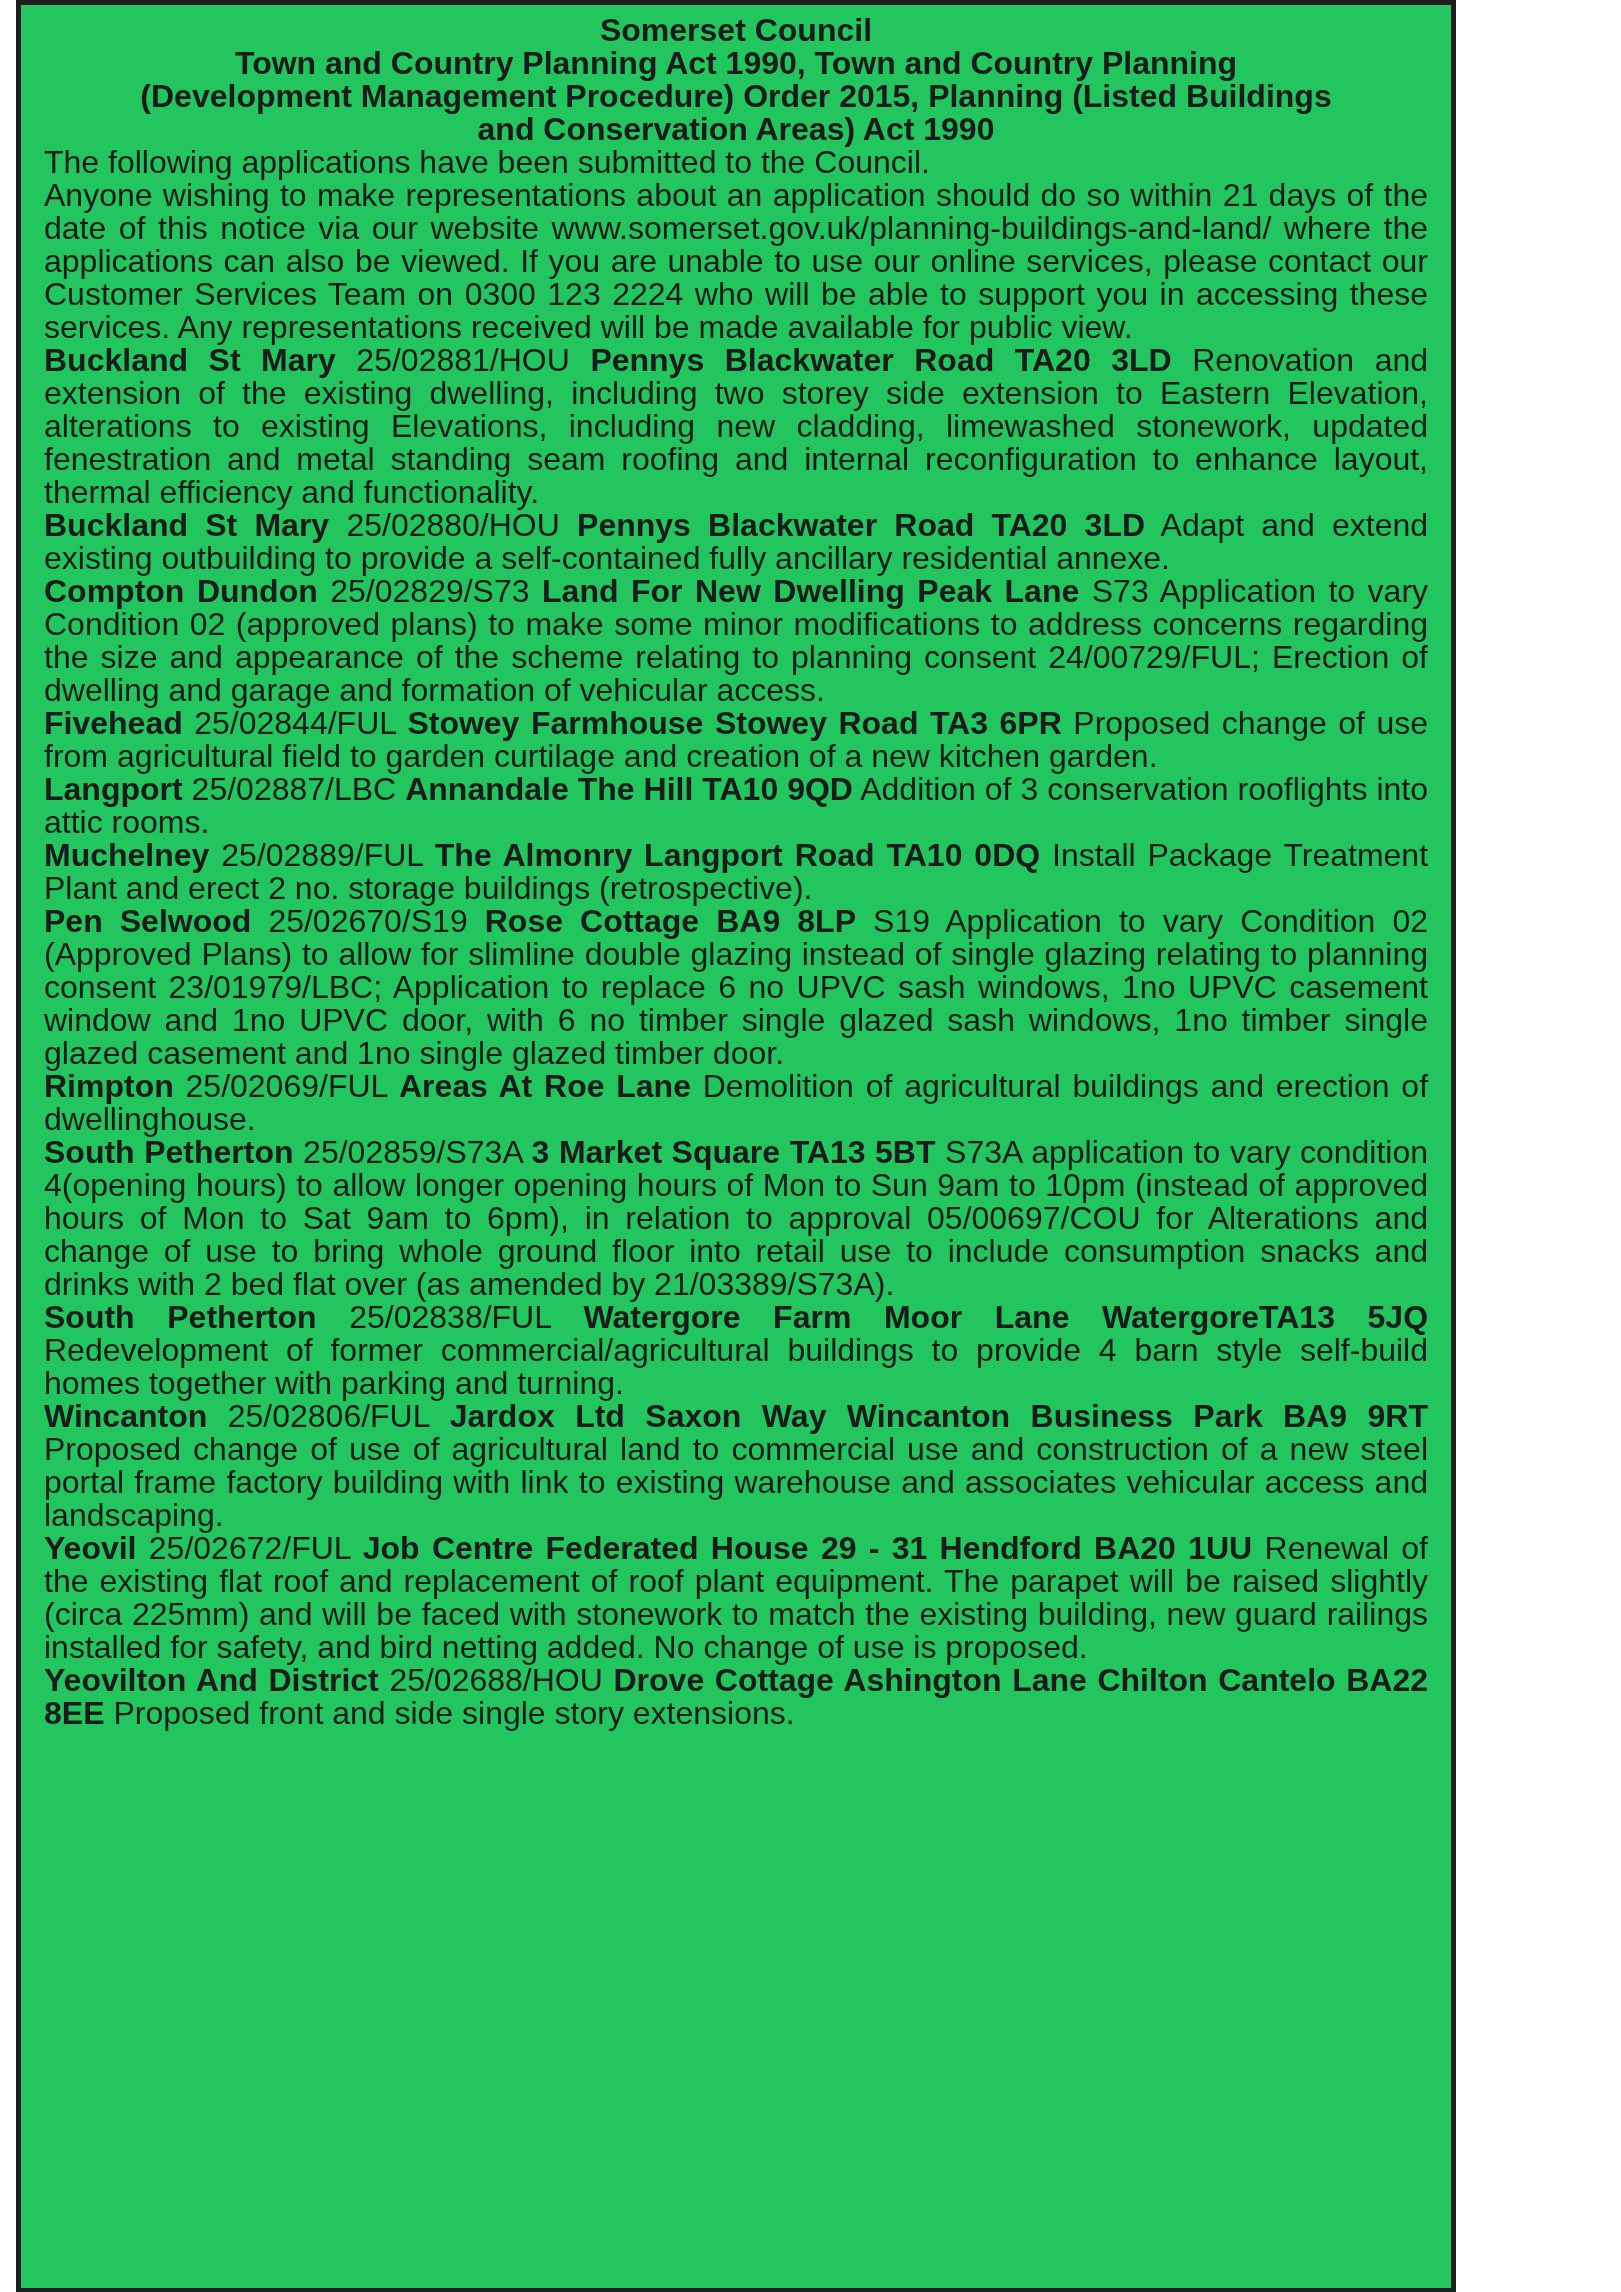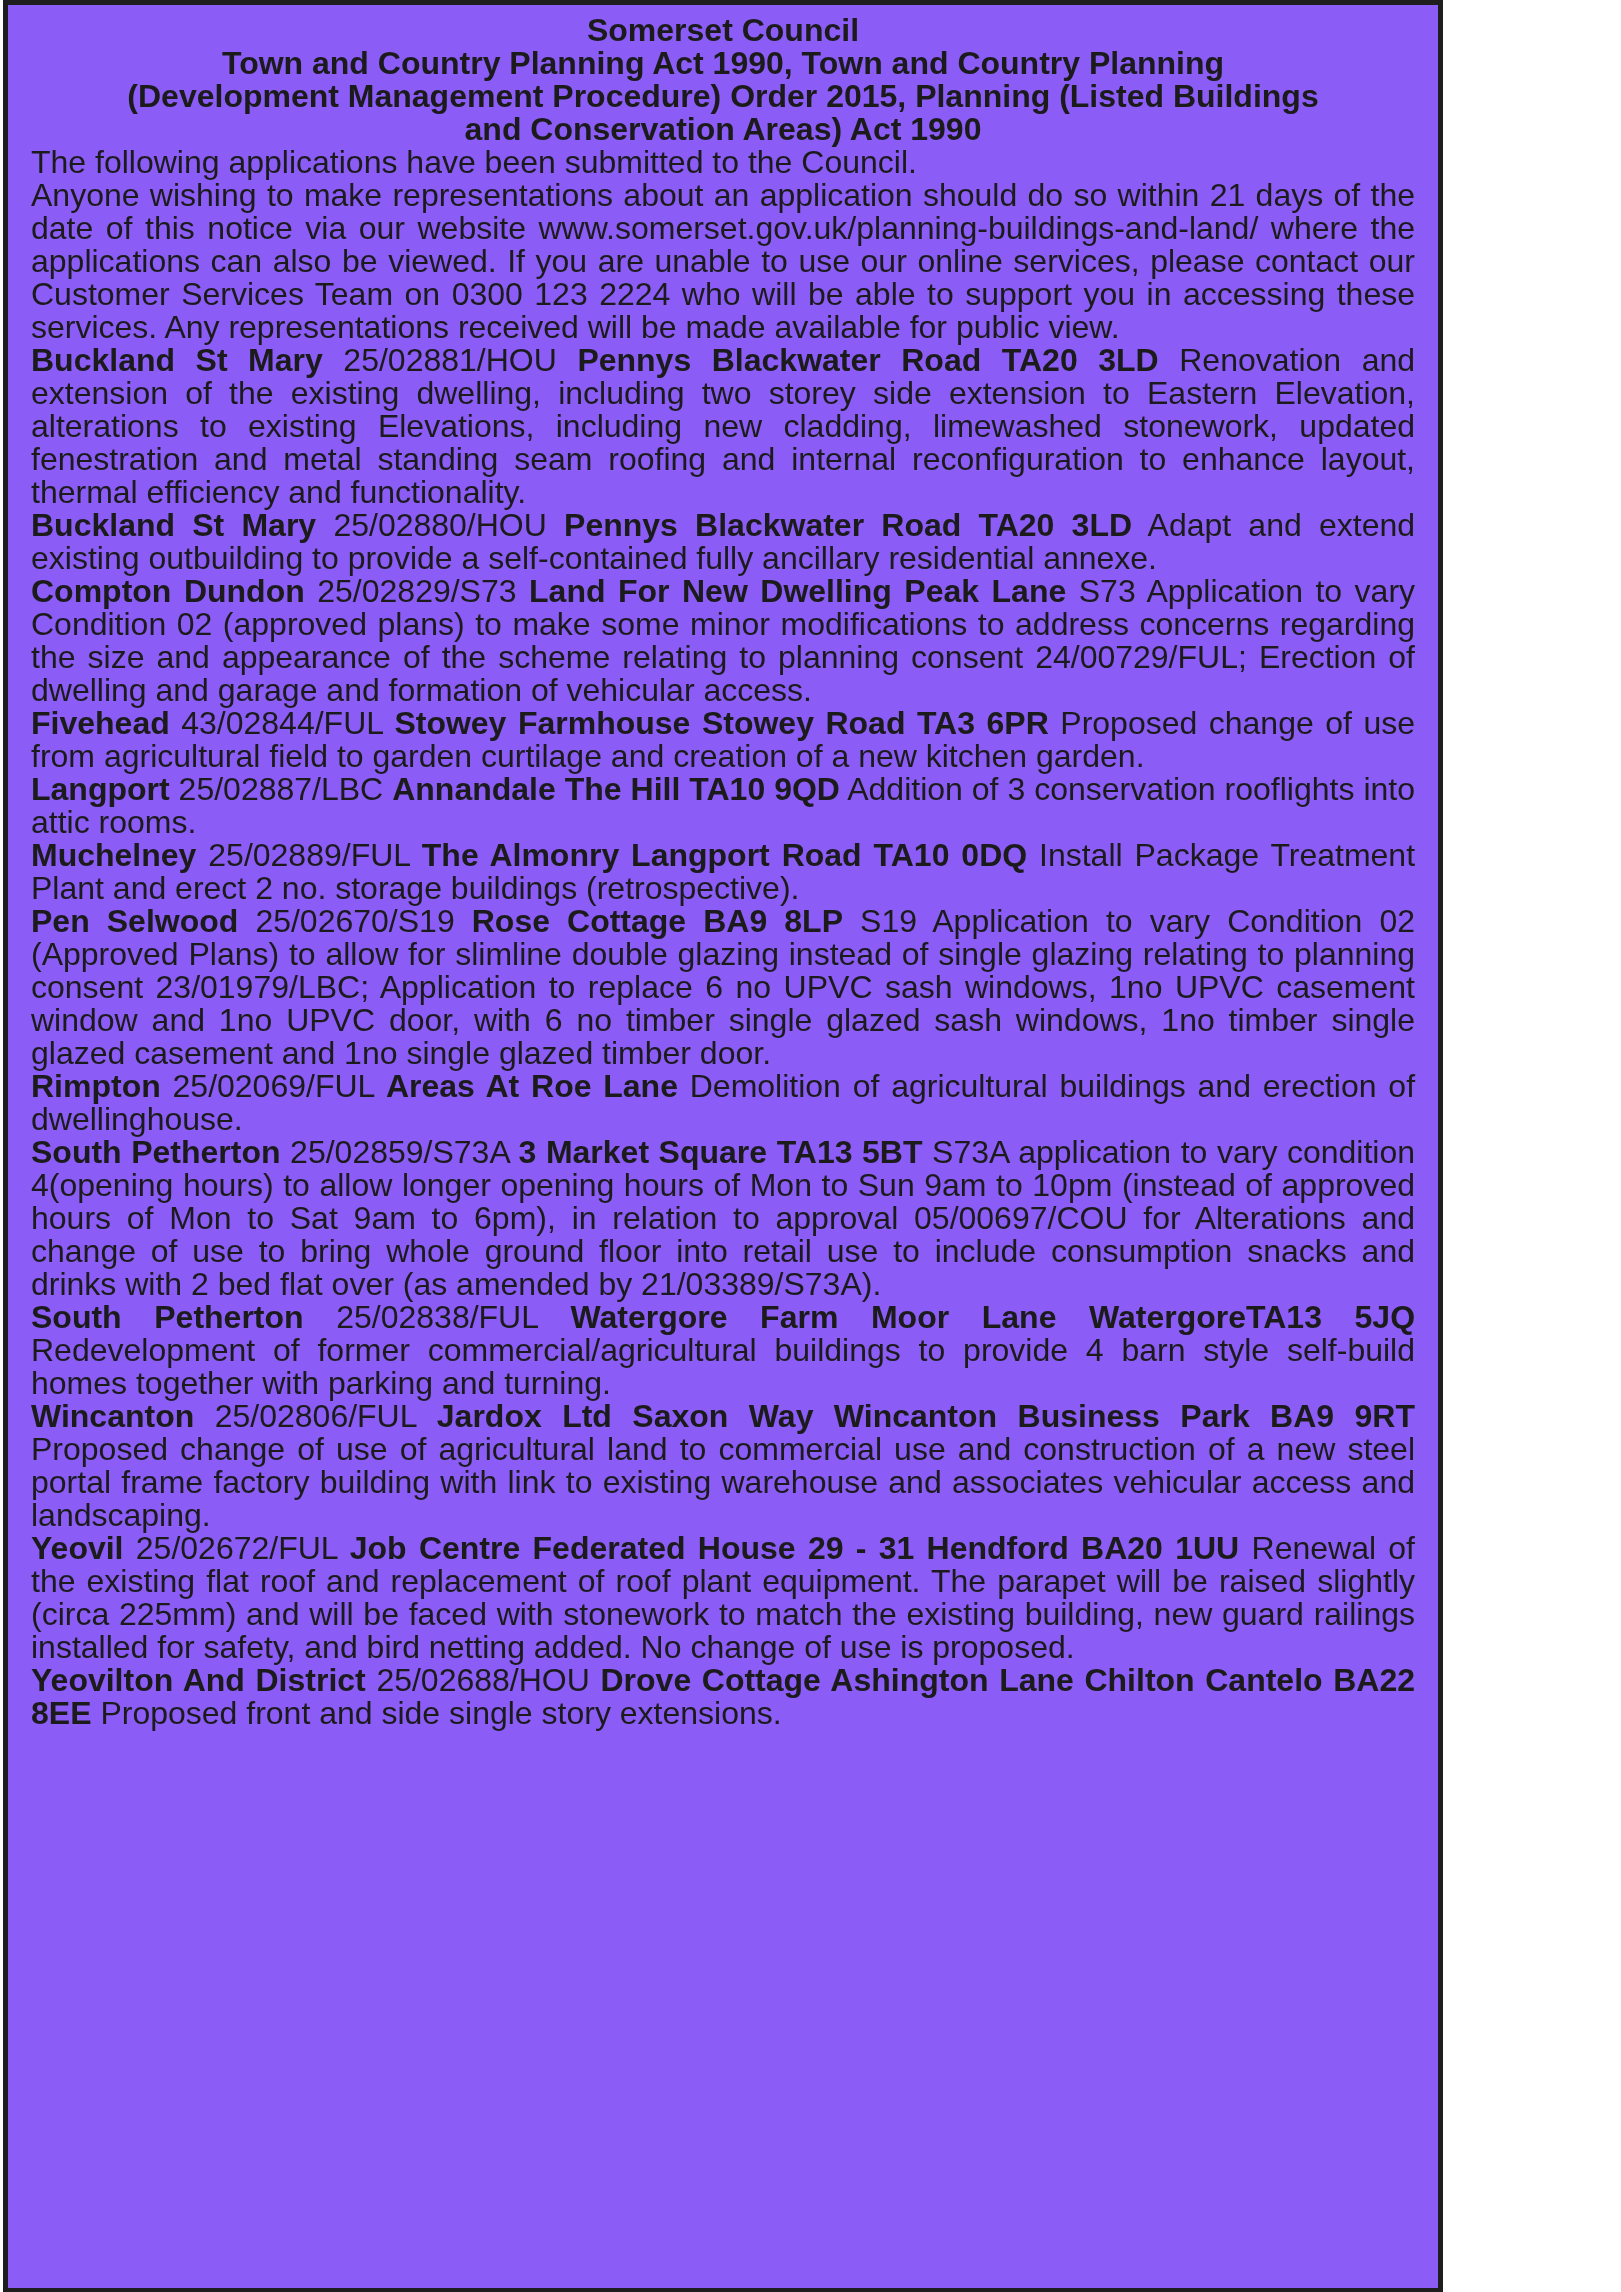--- a/index.html
+++ b/index.html
@@ -1,22 +1,22 @@
 <!DOCTYPE html>
 <html style="font-size:14.3px"><head>
 <meta charset="utf-8">
 <style>
   html, body { margin: 0; padding: 0; background: #ffffff; }
   body { width: 1621px; height: 2293px; overflow: hidden; }
   .frame {
-    position: absolute; left: 3px; top: 0;
+    position: absolute; left: 16px; top: 0;
     width: 1440px; height: 2293px;
     box-sizing: border-box;
     border: 5.4px solid #1e1e1e;
-    background: #8b5cf6;
+    background: #22c55e;
   }
   .content {
     position: absolute;
     left: 23px; right: 23px; top: 9px;
     font-family: "Liberation Sans", sans-serif;
     color: #1b1b1b;
     font-size: 32px;
     line-height: 33px;
   }
   .heading {
@@ -51,21 +51,21 @@
       <p>Anyone wishing to make representations about an application should do so within 21 days of the date of this notice via our website www.somerset.gov.uk/planning-buildings-and-land/ where the applications can also be viewed. If you are unable to use our online services, please contact our Customer Services Team on 0300 123 2224 who will be able to support you in accessing these services. Any representations received will be made available for public view.</p>
     </div>
 
     <div>
       <p class="app"><span class="b">Buckland St Mary</span> <span>25/02881/HOU</span> <span class="b">Pennys Blackwater Road TA20 3LD</span> <span>Renovation and extension of the existing dwelling, including two storey side extension to Eastern Elevation, alterations to existing Elevations, including new cladding, limewashed stonework, updated fenestration and metal standing seam roofing and internal reconfiguration to enhance layout, thermal efficiency and functionality.</span></p>
 
       <p class="app"><span class="b">Buckland St Mary</span> <span>25/02880/HOU</span> <span class="b">Pennys Blackwater Road TA20 3LD</span> <span>Adapt and extend existing outbuilding to provide a self-contained fully ancillary residential annexe.</span></p>
 
       <p class="app"><span class="b">Compton Dundon</span> <span>25/02829/S73</span> <span class="b">Land For New Dwelling Peak Lane</span> <span>S73 Application to vary Condition 02 (approved plans) to make some minor modifications to address concerns regarding the size and appearance of the scheme relating to planning consent 24/00729/FUL; Erection of dwelling and garage and formation of vehicular access.</span></p>
 
-      <p class="app"><span class="b">Fivehead</span> <span>43/02844/FUL</span> <span class="b">Stowey Farmhouse Stowey Road TA3 6PR</span> <span>Proposed change of use from agricultural field to garden curtilage and creation of a new kitchen garden.</span></p>
+      <p class="app"><span class="b">Fivehead</span> <span>25/02844/FUL</span> <span class="b">Stowey Farmhouse Stowey Road TA3 6PR</span> <span>Proposed change of use from agricultural field to garden curtilage and creation of a new kitchen garden.</span></p>
 
       <p class="app"><span class="b">Langport</span> <span>25/02887/LBC</span> <span class="b">Annandale The Hill TA10 9QD</span> <span>Addition of 3 conservation rooflights into attic rooms.</span></p>
 
       <p class="app"><span class="b">Muchelney</span> <span>25/02889/FUL</span> <span class="b">The Almonry Langport Road TA10 0DQ</span> <span>Install Package Treatment Plant and erect 2 no. storage buildings (retrospective).</span></p>
 
       <p class="app"><span class="b">Pen Selwood</span> <span>25/02670/S19</span> <span class="b">Rose Cottage BA9 8LP</span> <span>S19 Application to vary Condition 02 (Approved Plans) to allow for slimline double glazing instead of single glazing relating to planning consent 23/01979/LBC; Application to replace 6 no UPVC sash windows, 1no UPVC casement window and 1no UPVC door, with 6 no timber single glazed sash windows, 1no timber single glazed casement and 1no single glazed timber door.</span></p>
 
       <p class="app"><span class="b">Rimpton</span> <span>25/02069/FUL</span> <span class="b">Areas At Roe Lane</span> <span>Demolition of agricultural buildings and erection of dwellinghouse.</span></p>
 
       <p class="app"><span class="b">South Petherton</span> <span>25/02859/S73A</span> <span class="b">3 Market Square TA13 5BT</span> <span>S73A application to vary condition 4(opening hours) to allow longer opening hours of Mon to Sun 9am to 10pm (instead of approved hours of Mon to Sat 9am to 6pm), in relation to approval 05/00697/COU for Alterations and change of use to bring whole ground floor into retail use to include consumption snacks and drinks with 2 bed flat over (as amended by 21/03389/S73A).</span></p>

